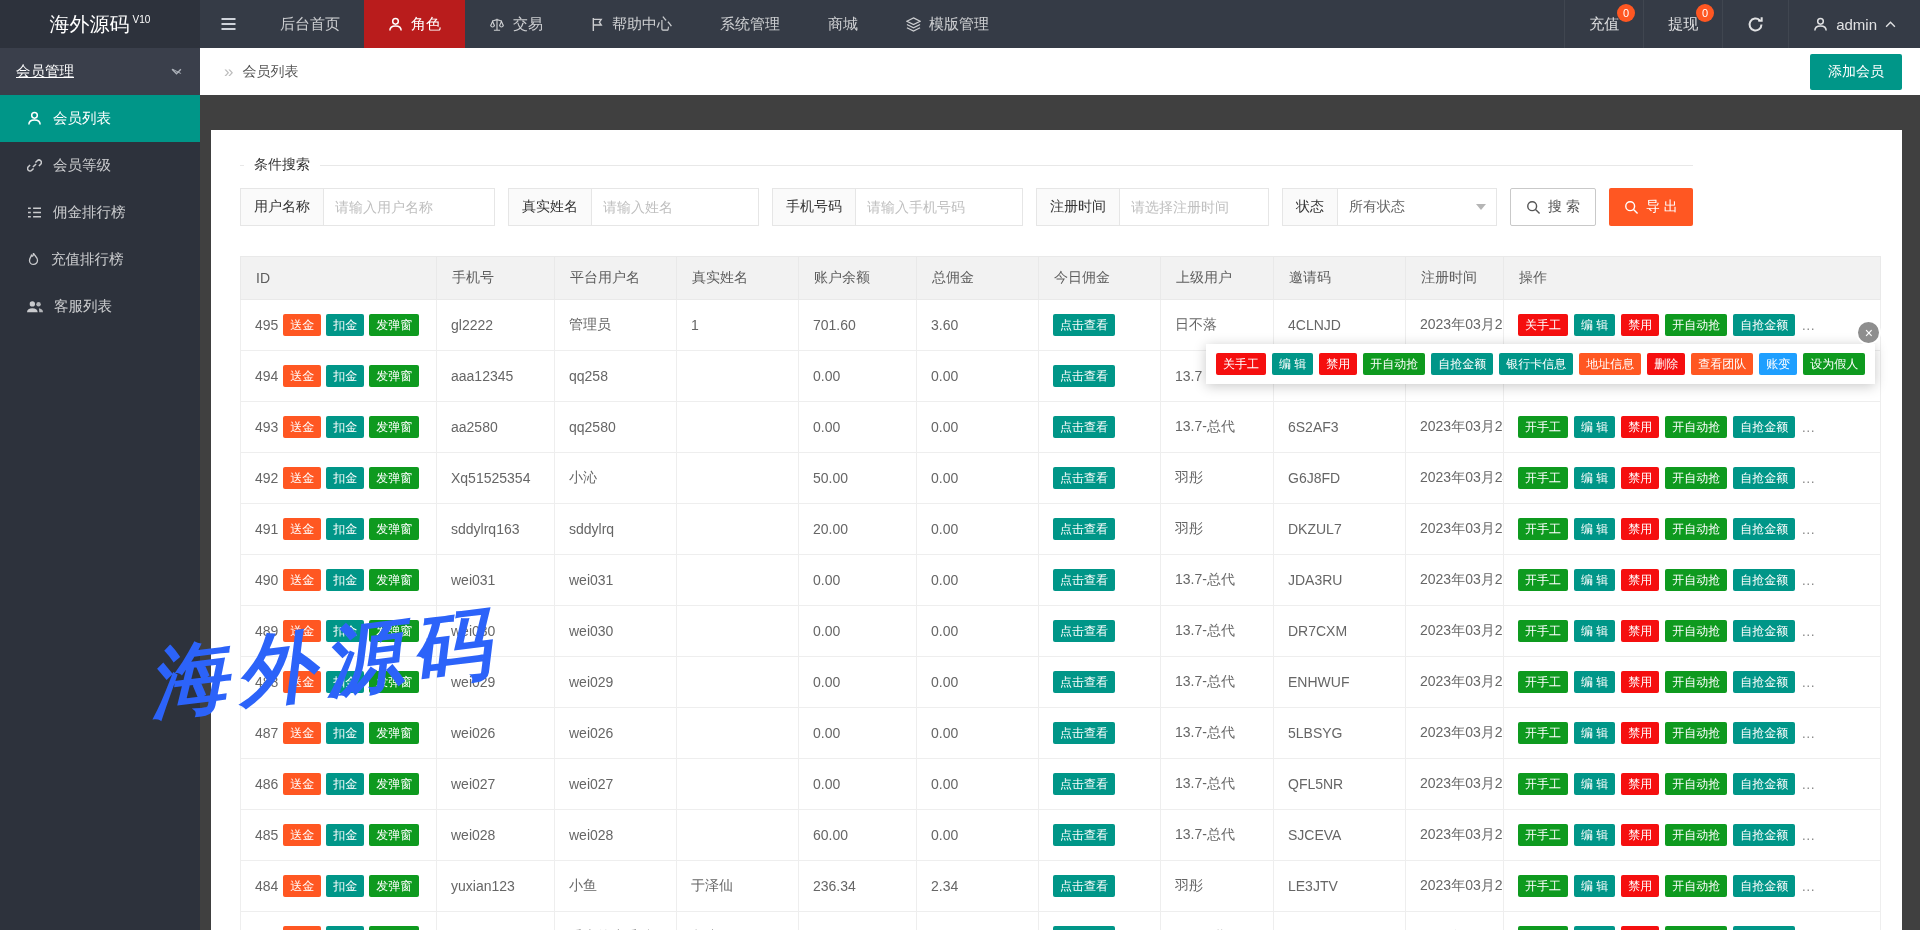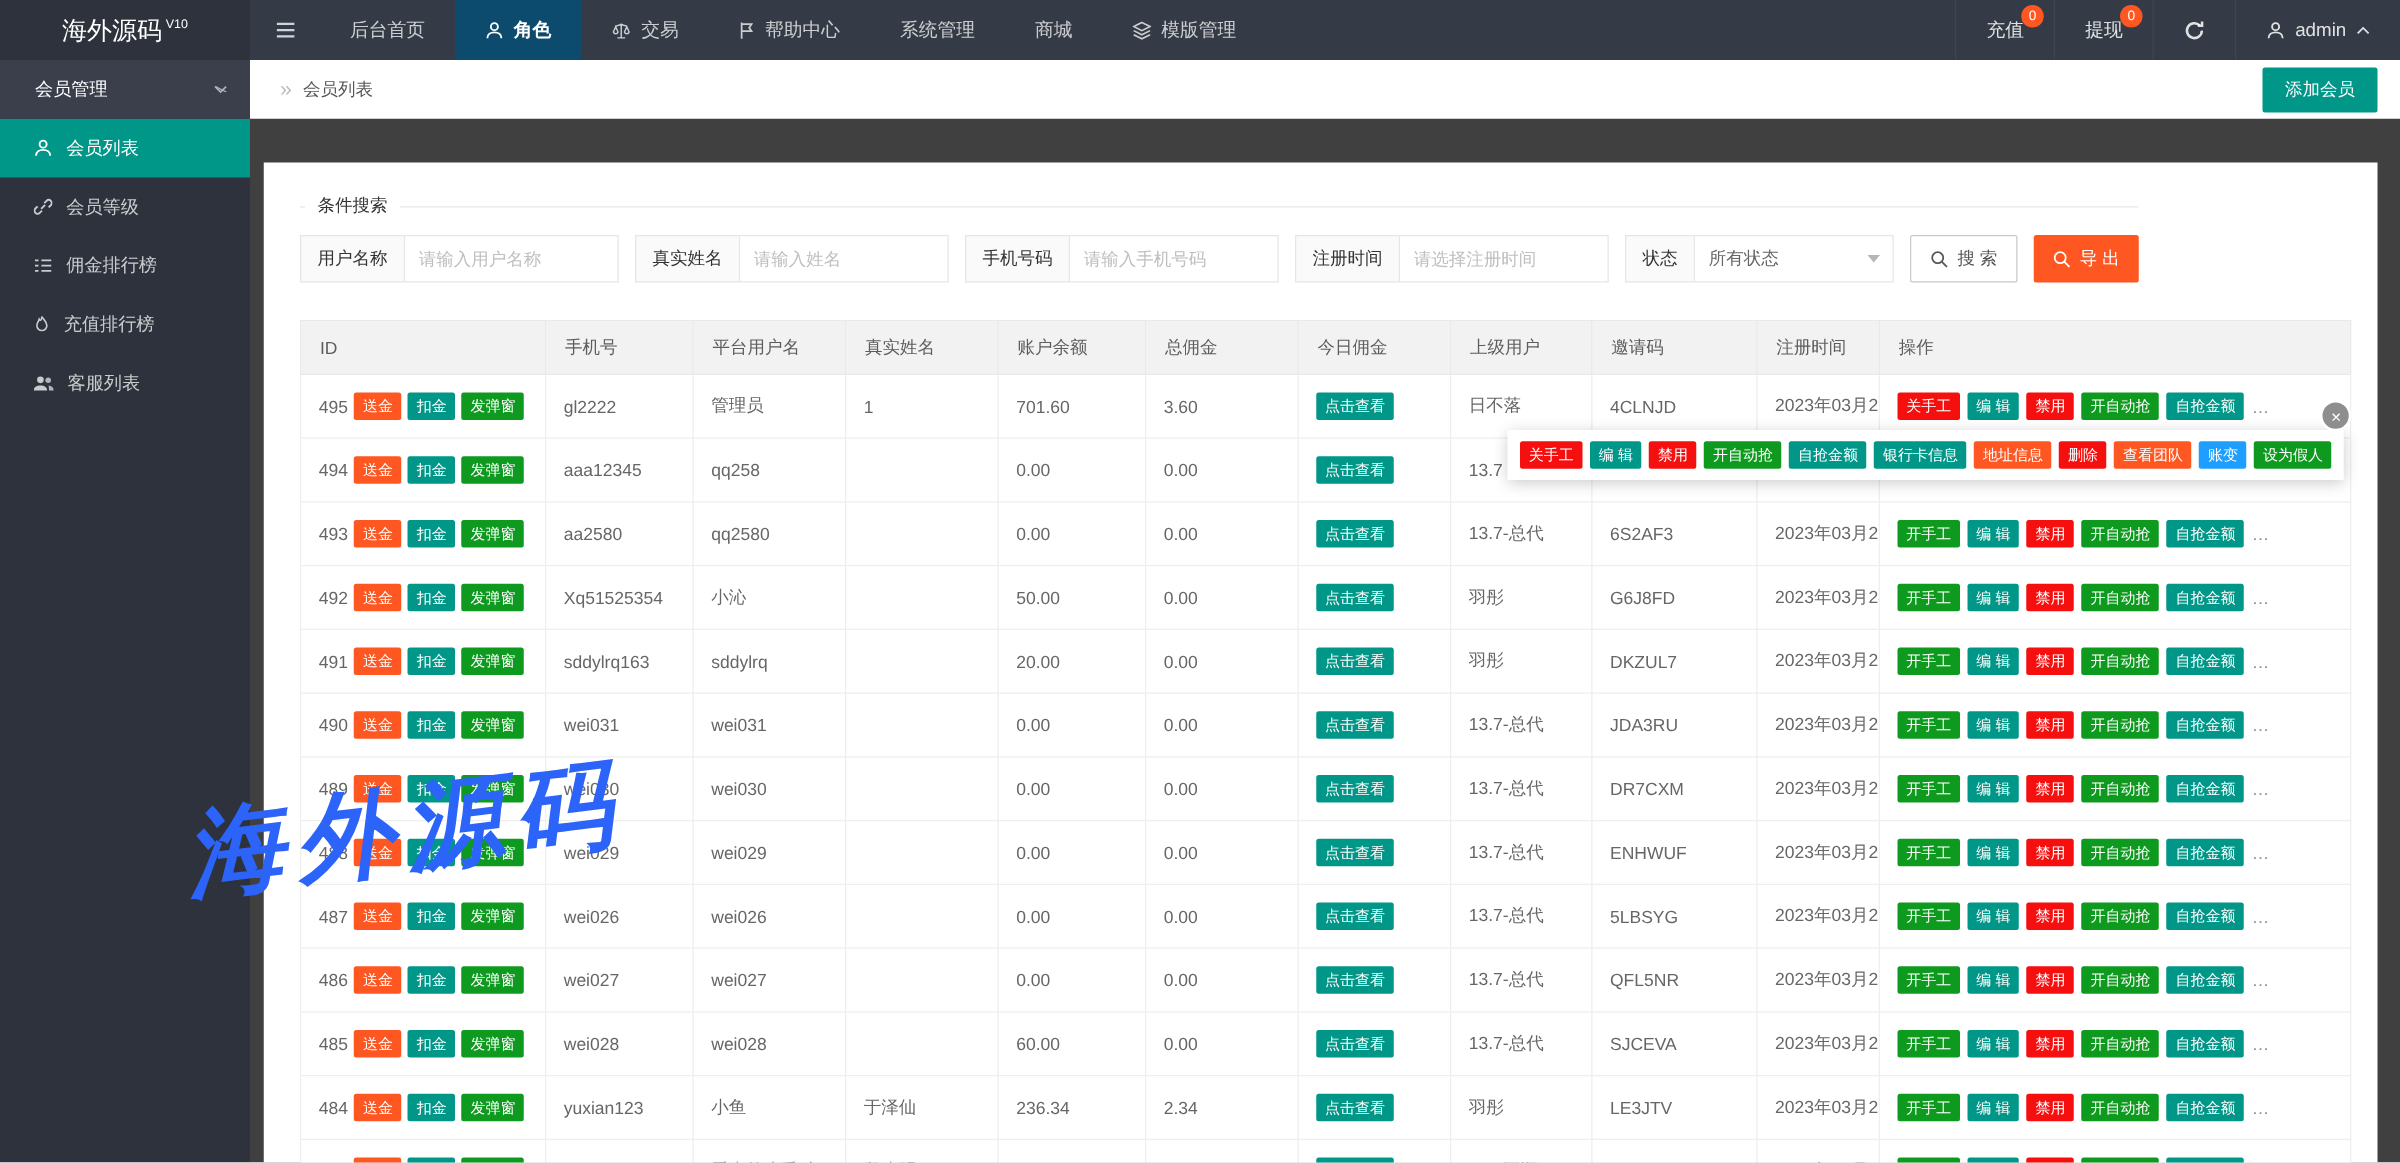--- a/index.html
+++ b/index.html
@@ -12,34 +12,34 @@
   .topbar { position:absolute; top:0; left:0; width:1920px; height:48px;
     background:#353b46; display:flex; align-items:stretch; z-index:50; }
   .logo { width:200px; background:#2d323c; color:#fff; font-size:20px;
     display:flex; align-items:center; justify-content:center; gap:3px; flex:0 0 200px;}
   .logo sup { font-size:10px; margin-top:-10px; }
   .hamburger { width:56px; display:flex; align-items:center; justify-content:center;
     color:#cfd3da; cursor:pointer; }
   .topnav { display:flex; align-items:stretch; }
   .nav-item { padding:0 24px; display:flex; align-items:center; gap:8px;
     color:rgba(255,255,255,.75); font-size:15px; cursor:pointer; white-space:nowrap; }
-  .nav-item.active { background:#0c4a6e; color:#fff;font-weight:bold; }
+  .nav-item.active { background:#b91c1c; color:#fff; }
   .nav-item .icon, .side-item .icon { display:inline-flex; align-items:center; }
   .topbar-right { margin-left:auto; display:flex; align-items:stretch; }
   .top-right-item { padding:0 24px; display:flex; align-items:center; gap:8px;
     color:rgba(255,255,255,.85); font-size:15px; position:relative; cursor:pointer;
     border-left:1px solid rgba(255,255,255,.06); white-space:nowrap;}
   .badge { position:absolute; top:4px; right:8px; background:#ff5722; color:#fff;
     border-radius:9px; min-width:18px; height:18px; line-height:18px; text-align:center;
     font-size:11px; padding:0 4px; }
   
   .sidebar { position:absolute; top:48px; left:0; width:200px; height:882px;
     background:#2d323c; z-index:40; }
   .side-section-title { height:47px; background:#3a3f4b; color:#fff; font-size:14.5px;
-    display:flex; align-items:center; padding-left:28px; position:relative; cursor:pointer;}
+    display:flex; align-items:center; padding-left:16px; position:relative; cursor:pointer;text-decoration:underline;}
   .side-section-title .chev { position:absolute; right:18px; top:20px; color:#aeb3bb; }
   .side-item { height:47px; display:flex; align-items:center; gap:11px; padding-left:27px;
     color:rgba(255,255,255,.75); font-size:14.5px; cursor:pointer; }
   .side-item.active { background:#009688; color:#fff; }
   
   .main { position:absolute; left:200px; top:48px; width:1720px; height:882px; }
   .breadcrumb-bar { height:47px; background:#fff; display:flex; align-items:center;
     padding:0 18px 0 24px; }
   .crumb-chev { color:#bcbcbc; font-size:17px; }
   .crumb-title { color:#555; margin-left:9px; }
@@ -281,21 +281,21 @@
     <input type="text" placeholder="请输入姓名" style="width: 168px;">
   </div>
 
   <div class="fgroup">
     <span class="flabel">手机号码</span>
     <input type="text" placeholder="请输入手机号码" style="width: 168px;">
   </div>
 
   <div class="fgroup">
     <span class="flabel">注册时间</span>
-    <input type="text" placeholder="请选择注册时间" style="width: 168px;">
+    <input type="text" placeholder="请选择注册时间" style="width: 150px;">
   </div>
 
   <div class="fgroup">
     <span class="flabel">状态</span>
     <div class="fselect">
       <span>所有状态</span>
       <span class="caret"></span>
     </div>
   </div>
 <button class="btn btn-search">

